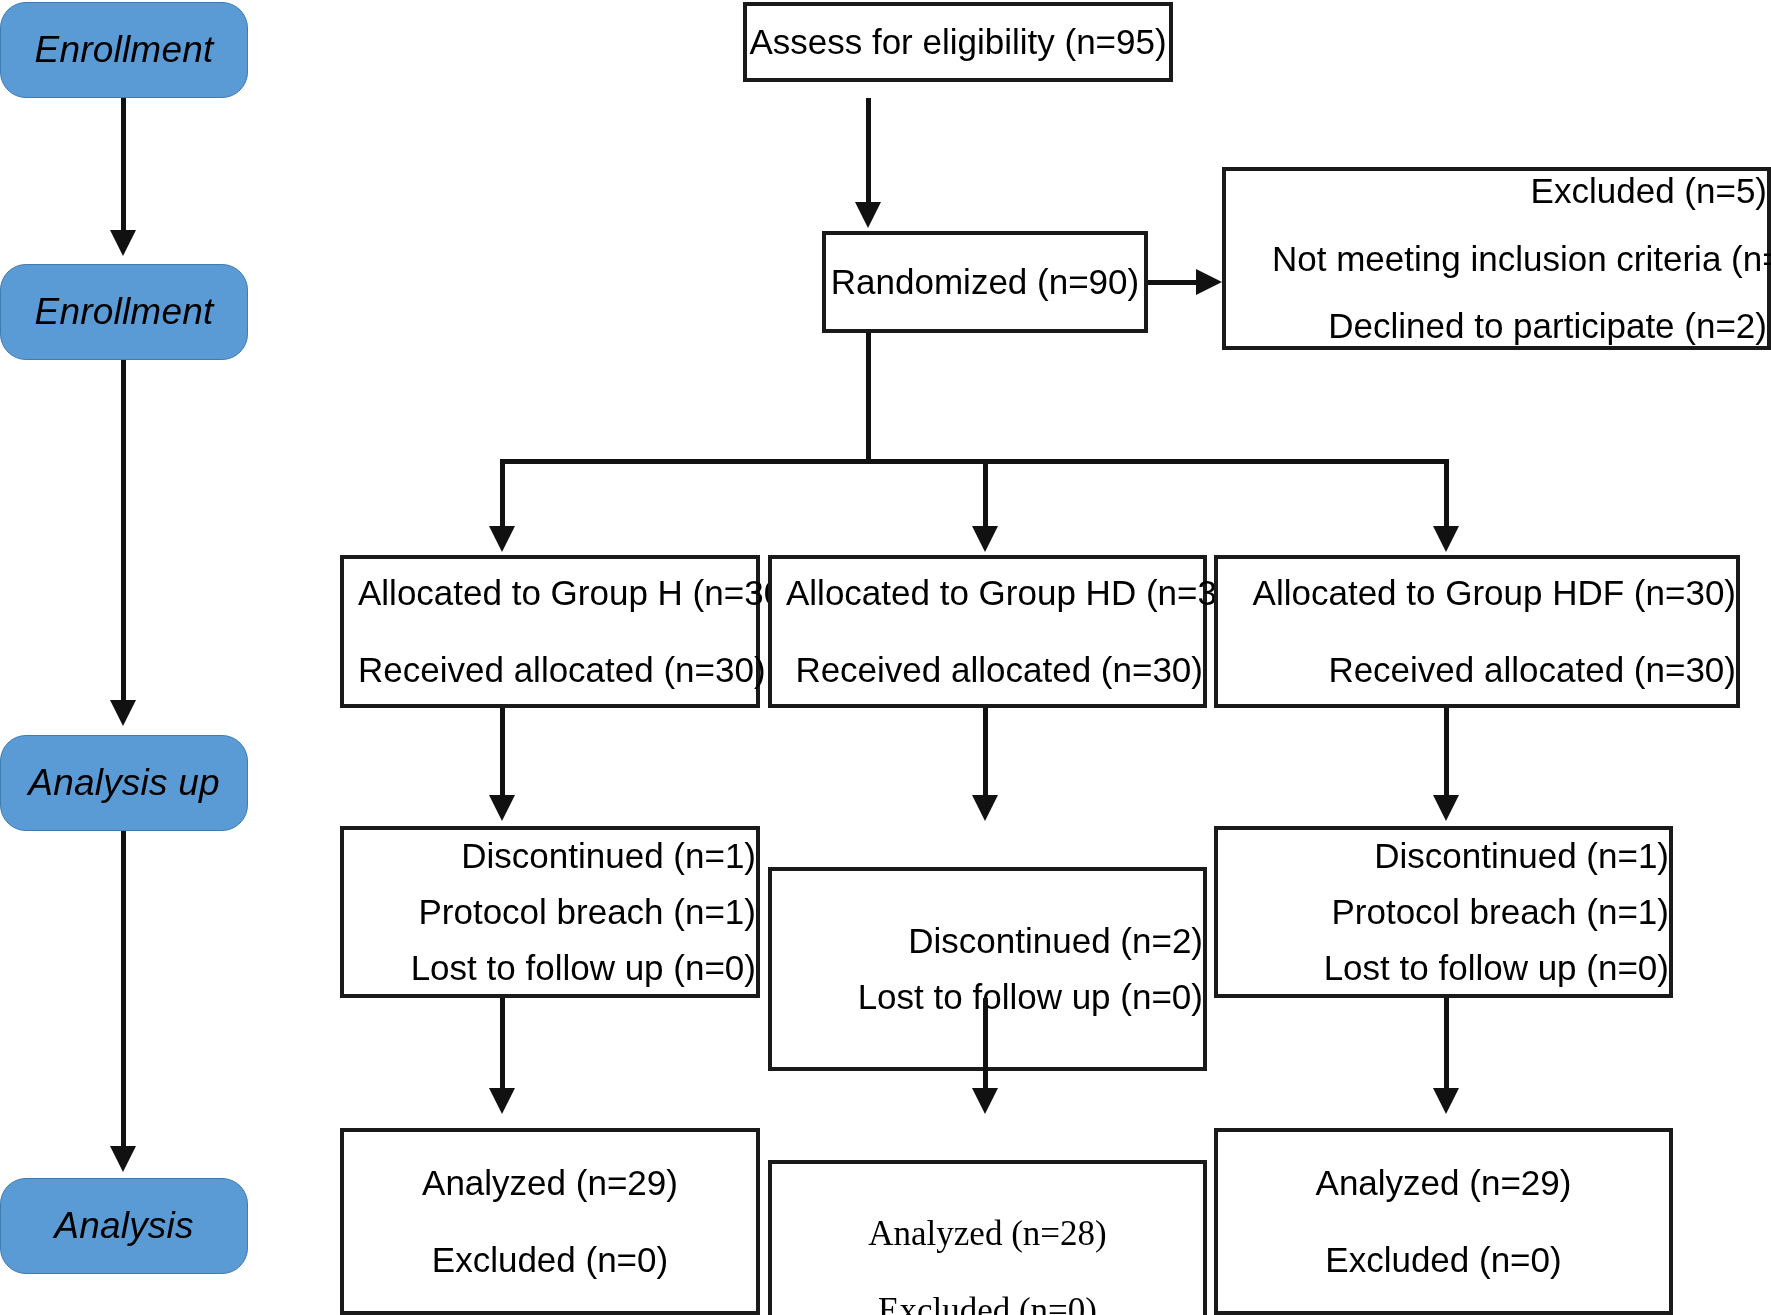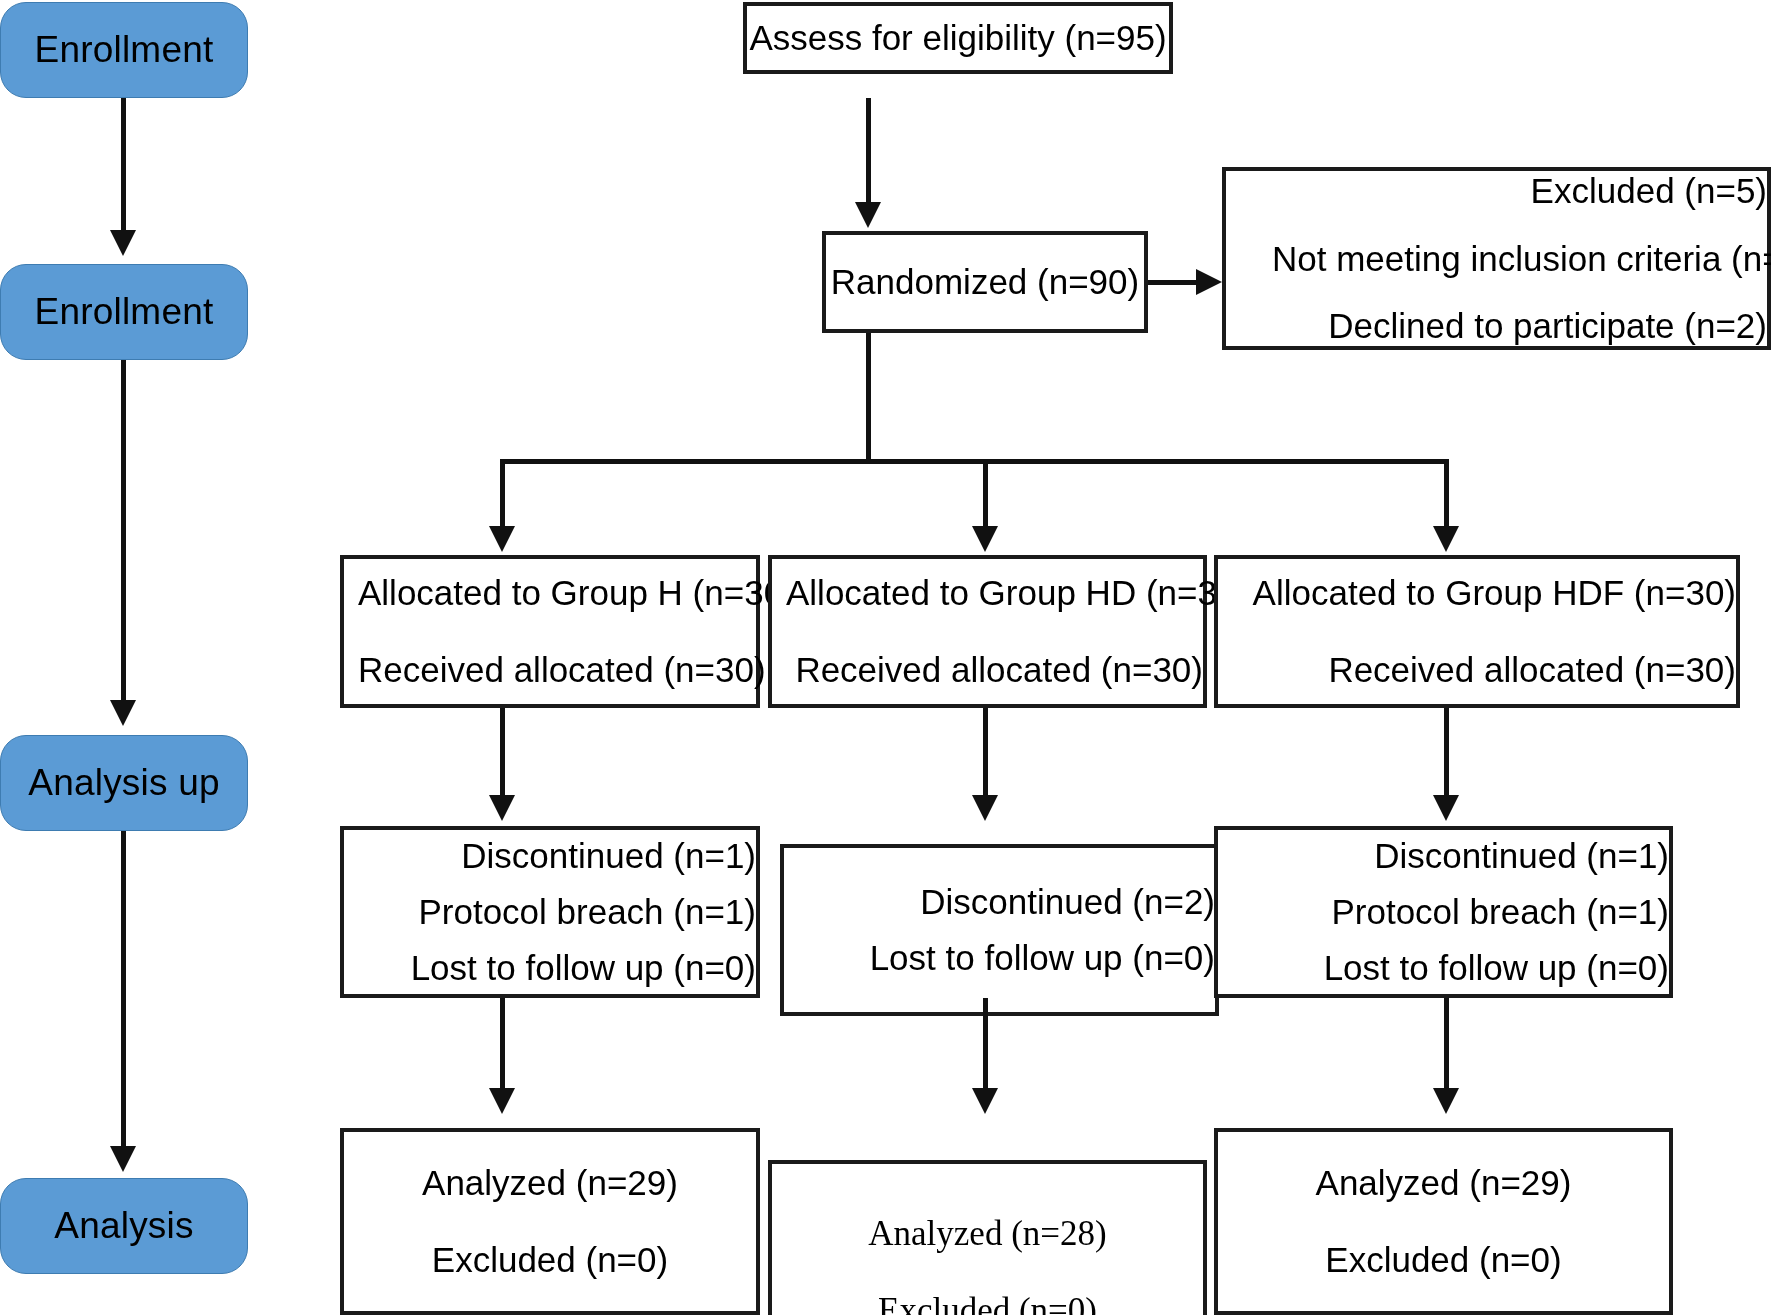--- a/index.html
+++ b/index.html
@@ -23,20 +23,21 @@
     background: #5B9BD5;
     border: 1px solid #3E7CB1;
     border-radius: 26px;
     display: flex;
     align-items: center;
     justify-content: center;
     color: #000000;
     font-size: 37px;
     letter-spacing: 0.2px;
     box-sizing: border-box;
+    font-style: italic;
   }
 
   
   .flow-box {
     position: absolute;
     background: #ffffff;
     border: 4px solid #1a1a1a;
     box-sizing: border-box;
     display: flex;
     flex-direction: column;
@@ -106,21 +107,21 @@
     <span>Analysis up</span>
   </div>
 
   <div class="vline" style="left:121px; top:831px; height:320px;"></div>
   <div class="arrow-down" style="left:110px; top:1146px;"></div>
 
   <div class="stage-box" style="left:0px; top:1178px; width:248px; height:96px;">
     <span>Analysis</span>
   </div>
 
-  <div class="flow-box align-center" style="left:743px; top:2px; width:430px; height:72px;">
+  <div class="flow-box align-center" style="left:743px; top:2px; width:430px; height:80px;">
     <div class="line">Assess for eligibility (n=95)</div>
   </div>
 
   <div class="vline" style="left:866px; top:98px; height:108px;"></div>
   <div class="arrow-down" style="left:855px; top:202px;"></div>
 
   <div class="flow-box align-center" style="left:822px; top:231px; width:326px; height:102px;">
     <div class="line">Randomized (n=90)</div>
   </div>
 
@@ -168,21 +169,21 @@
 
   <div class="vline" style="left:1444px; top:708px; height:90px;"></div>
   <div class="arrow-down" style="left:1433px; top:795px;"></div>
 
   <div class="flow-box align-left gap-tiny" style="left:340px; top:826px; width:420px; height:172px;">
     <div class="line">Discontinued (n=1)</div>
     <div class="line indent">Protocol breach (n=1)</div>
     <div class="line indent">Lost to follow up (n=0)</div>
   </div>
 
-  <div class="flow-box align-left gap-tiny" style="left:768px; top:844px; width:439px; height:172px;margin-left:12px;">
+  <div class="flow-box align-left gap-tiny" style="left:768px; top:867px; width:439px; height:204px;">
     <div class="line">Discontinued (n=2)</div>
     <div class="line indent">Lost to follow up (n=0)</div>
   </div>
 
   <div class="flow-box align-left gap-tiny" style="left:1214px; top:826px; width:459px; height:172px;">
     <div class="line">Discontinued (n=1)</div>
     <div class="line indent">Protocol breach (n=1)</div>
     <div class="line indent">Lost to follow up (n=0)</div>
   </div>
 

